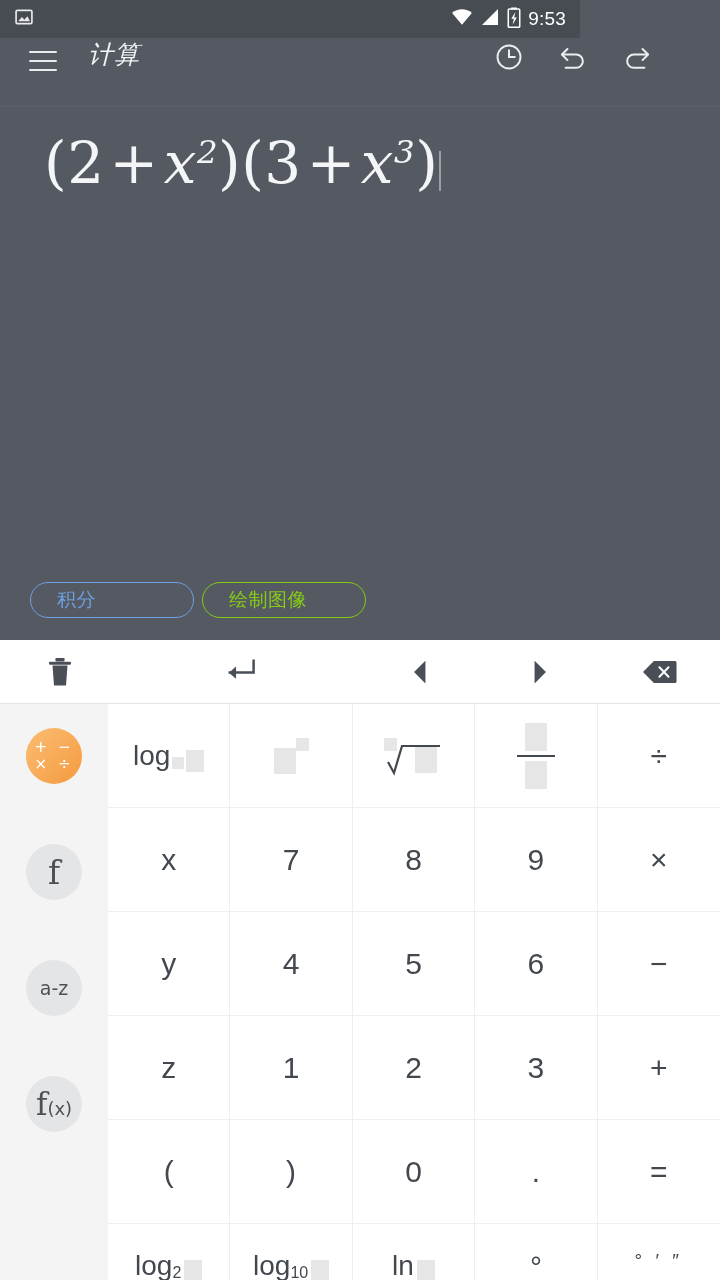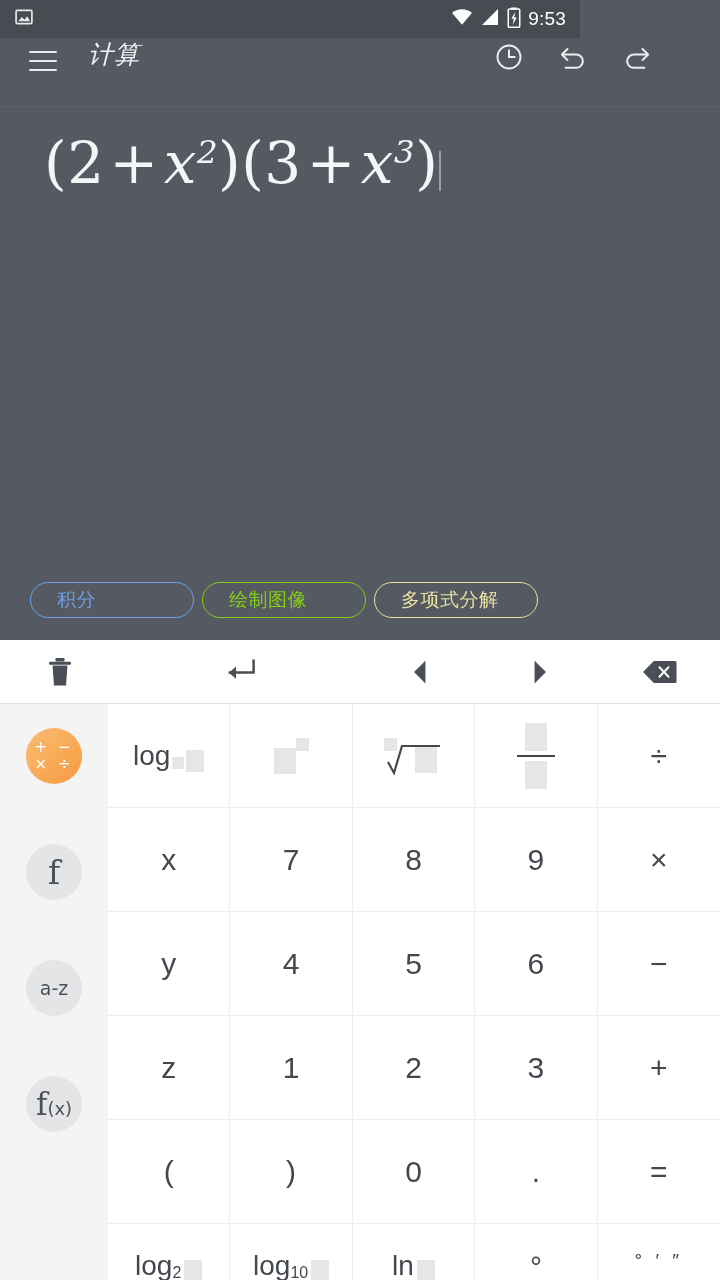--- a/index.html
+++ b/index.html
@@ -219,21 +219,20 @@
 </div>
 
 <div class="canvas">
   <div class="expression">
     <span id="exprHost"><span>(</span><span>2</span><span class="op">+</span><span class="var">x<sup>2</sup></span><span>)</span><span>(</span><span>3</span><span class="op">+</span><span class="var">x<sup>3</sup></span><span>)</span></span><span class="caret"></span>
   </div>
 
   <div class="chips" id="chipHost">
       <div class="chip c0" style="color: rgb(109, 159, 227);">积分</div>
       <div class="chip c2" style="color: #84cc16;">绘制图像</div>
-      <div class="chip c4" style="color: rgb(232, 223, 160);">多项式分解</div>
     </div>
 </div>
 
 <div class="edit-toolbar">
   <div class="tb-btn tb-trash">
     <svg width="26" height="30" viewBox="0 0 22 26">
       <rect x="7" y="0.8" width="8" height="3" rx="1" fill="#4a4f57"></rect>
       <rect x="1.5" y="4.2" width="19" height="2.6" rx="1" fill="#4a4f57"></rect>
       <path d="M4.5 7.4h13l-1.3 17.2H5.8z" fill="#4a4f57"></path>
     </svg>

